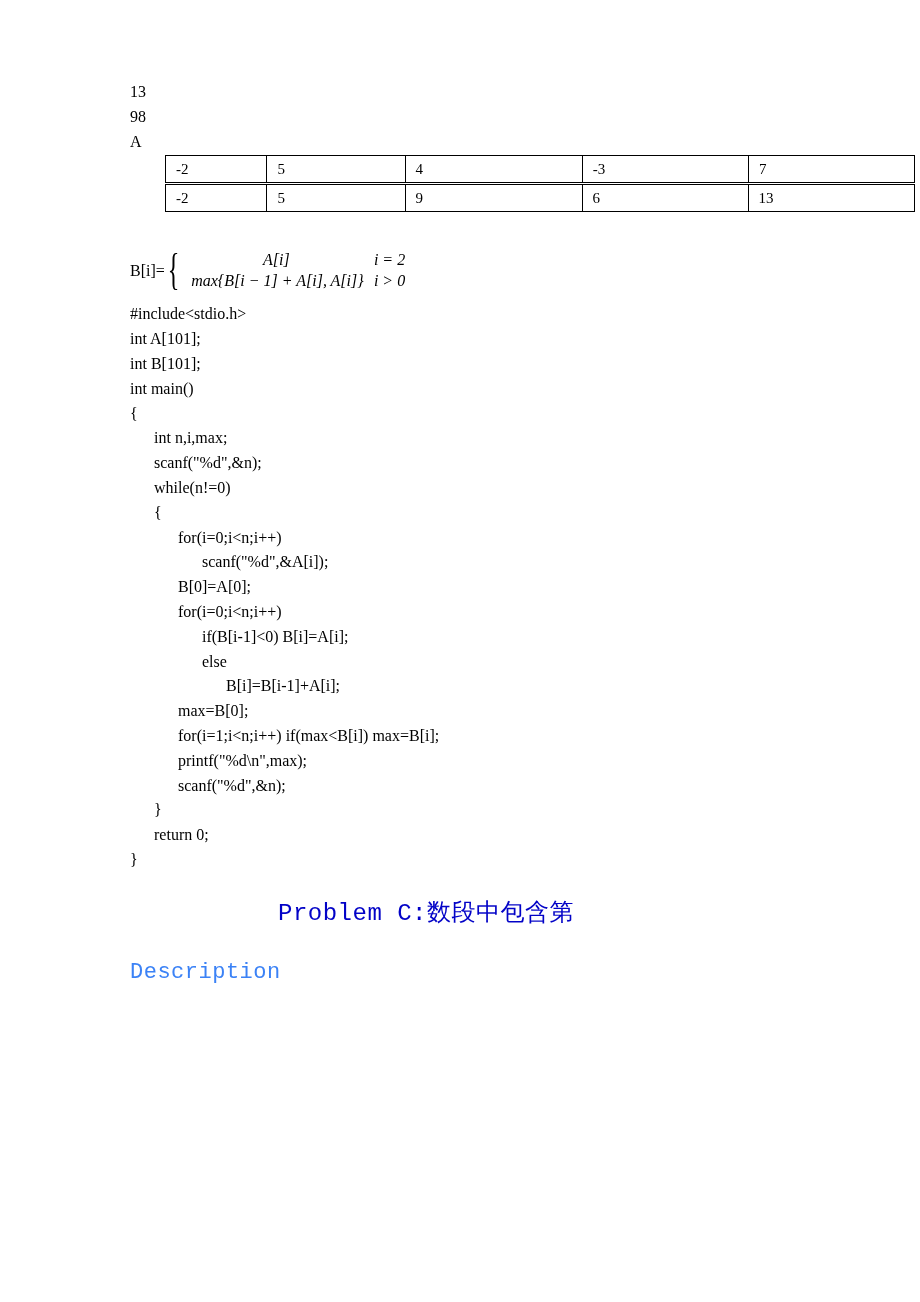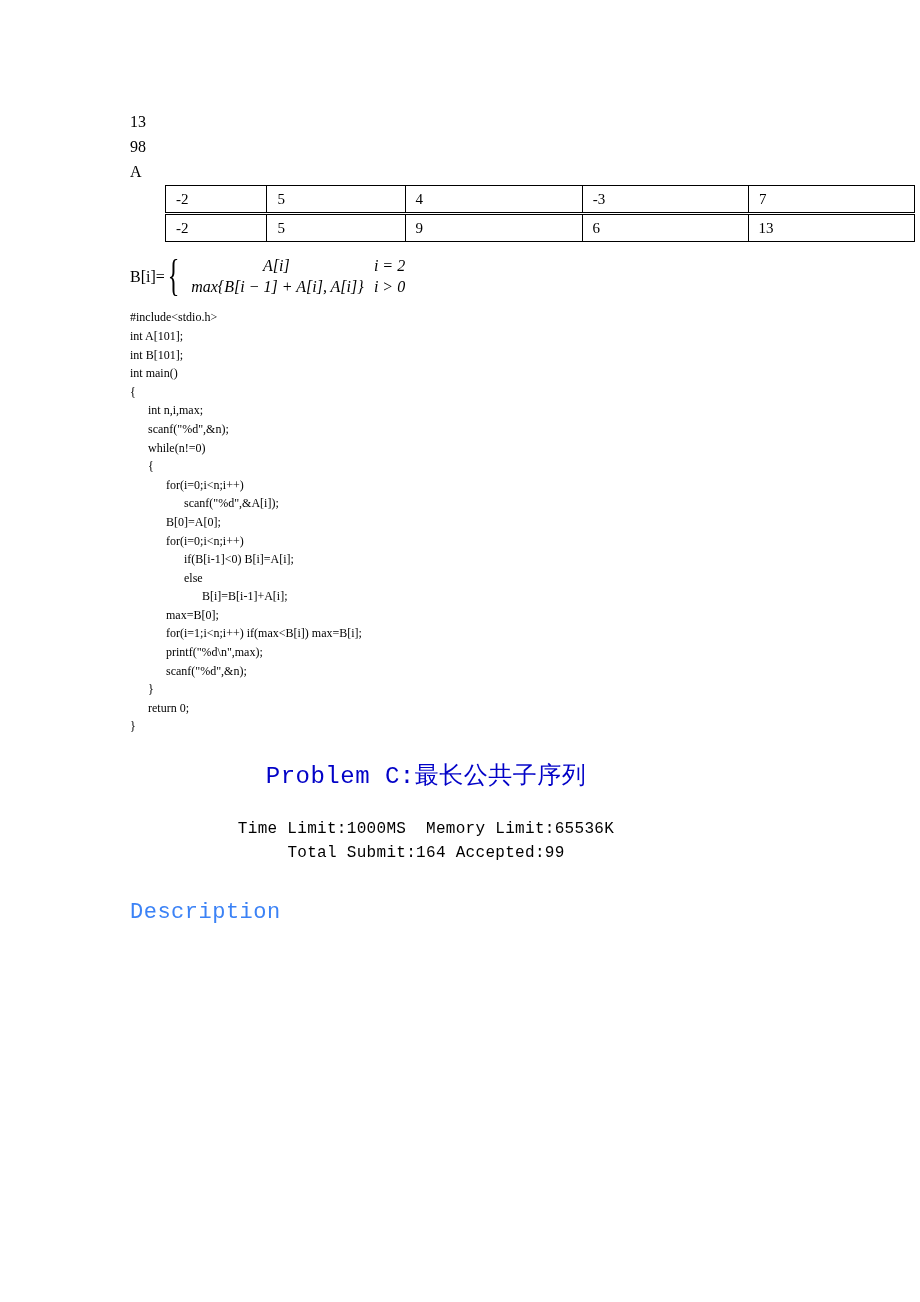--- a/index.html
+++ b/index.html
@@ -8,21 +8,21 @@
     background: #ffffff;
     font-family: "Times New Roman", "SimSun", serif;
     font-size: 16px;
     color: #000;
     line-height: 1.6;
   }
   .page {
     width: 852px;
     min-height: 1302px;
     box-sizing: border-box;
-    padding: 110px 130px 60px 130px;
+    padding: 80px 130px 60px 130px;
     position: relative;
   }
   .text-line {
     margin: 0;
     line-height: 1.55;
   }
   .table-A, .table-B {
     border-collapse: collapse;
     width: 750px;
     margin-left: 35px;
@@ -36,21 +36,21 @@
     height: 18px;
     vertical-align: middle;
   }
   .table-A td:nth-child(1), .table-B td:nth-child(1) { width: 88px; }
   .table-A td:nth-child(2), .table-B td:nth-child(2) { width: 128px; }
   .table-A td:nth-child(3), .table-B td:nth-child(3) { width: 170px; }
   .table-A td:nth-child(4), .table-B td:nth-child(4) { width: 158px; }
   .table-A td:nth-child(5), .table-B td:nth-child(5) { width: 158px; }
 
   .formula-block {
-    margin-top: 12px;
+    margin-top: 36px;
     margin-bottom: 10px;
     display: flex;
     align-items: center;
   }
   .formula-left {
     font-size: 16px;
   }
   .brace {
     font-size: 44px;
     line-height: 44px;
@@ -70,21 +70,21 @@
     font-family: "Times New Roman", serif;
     font-size: 16px;
     line-height: 1.35;
   }
   .formula-expr { width: 195px; text-align: center; }
   .formula-expr.left { text-align: center; padding-left: 2px; width: 193px; }
   .formula-cond { width: 60px; text-align: left; }
 
   .code-block {
     font-family: "Times New Roman", serif;
-    font-size: 12px;
+    font-size: 16px;
     line-height: 1.55;
     white-space: pre;
     margin-top: 6px;
   }
 
   .problem-title {
     color: #0202c7;
     font-family: "Courier New", monospace;
     font-size: 24px;
     text-align: center;
@@ -174,22 +174,18 @@
 <span>                  else</span>
 <span>                        B[i]=B[i-1]+A[i];</span>
 <span>            max=B[0];</span>
 <span>            for(i=1;i&lt;n;i++) if(max&lt;B[i]) max=B[i];</span>
 <span>            printf("%d\n",max);</span>
 <span>            scanf("%d",&amp;n);</span>
 <span>      }</span>
 <span>      return 0;</span>
 <span>}</span></div>
 
-  <div class="problem-title">Problem C:最长公共子序列</div>
+  <div class="problem-title">Problem C:数段中包含第</div>
 
-  <div class="problem-meta">
-    <span>Time Limit:1000MS</span>&nbsp;&nbsp;<span>Memory Limit:65536K</span><br>
-    <span>Total Submit:164 Accepted:99</span>
-  </div>
 
   <div class="section-heading">Description</div>
 
 </div>
 
 </body></html>

